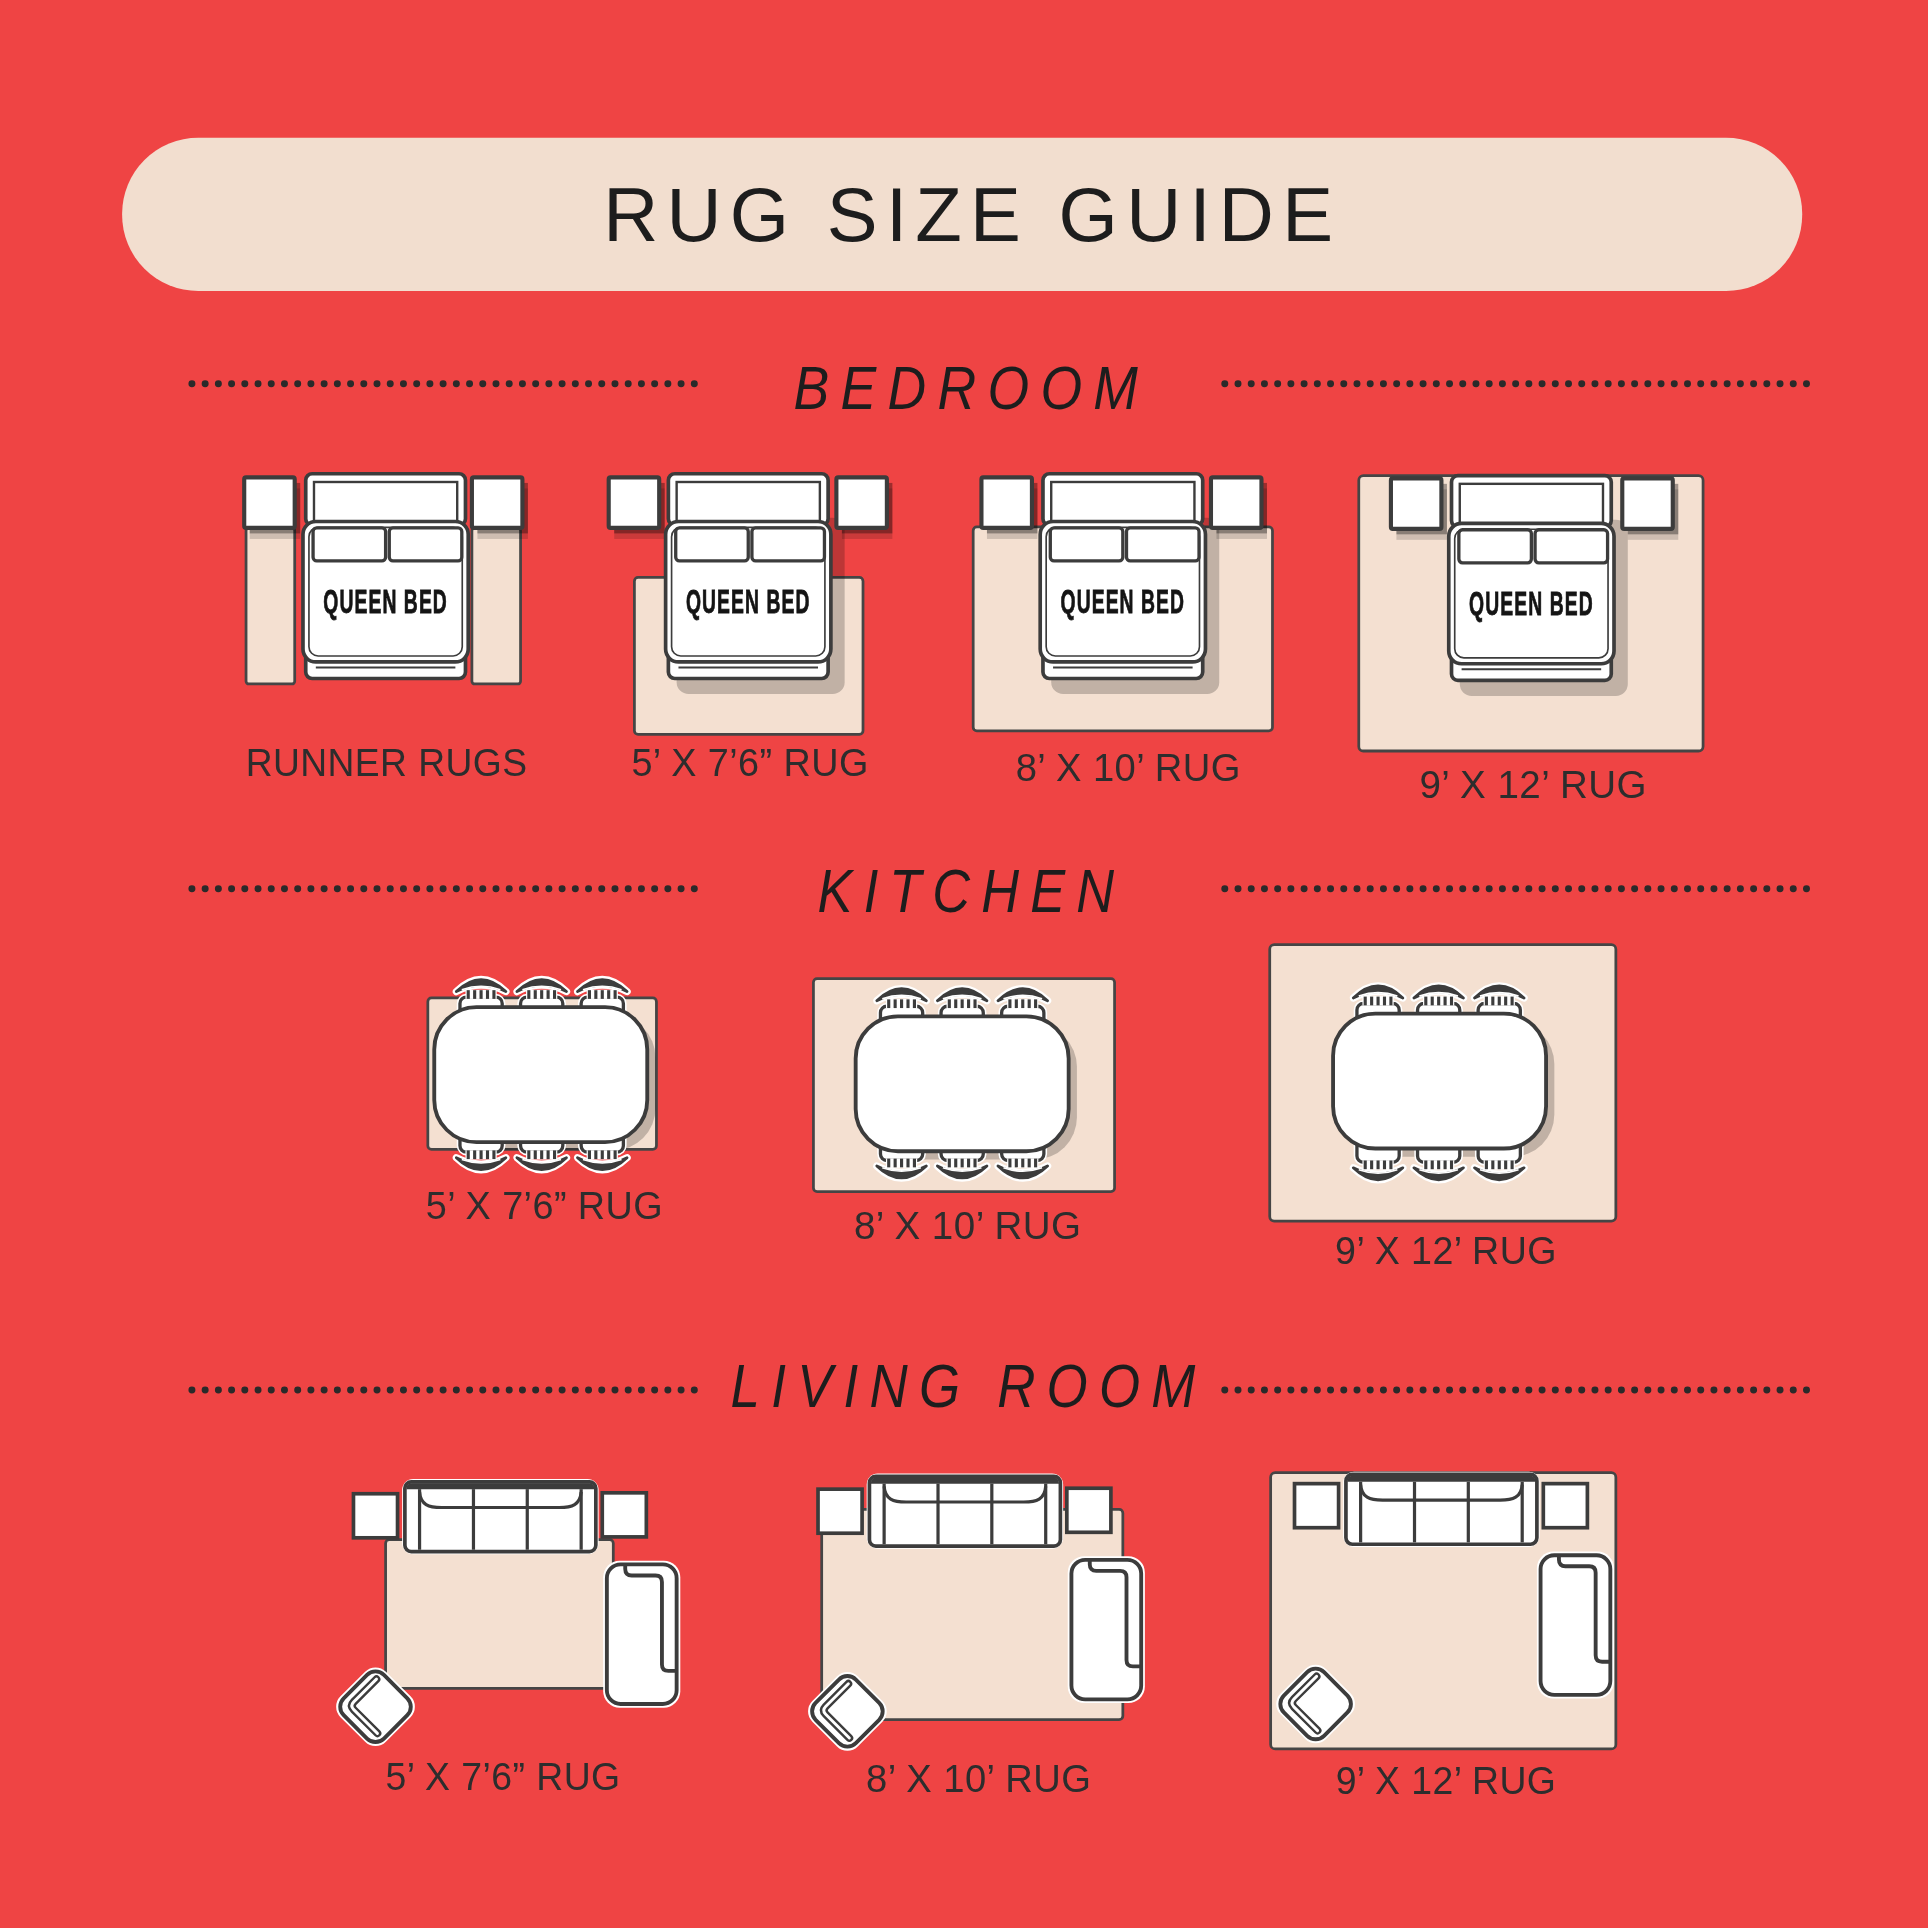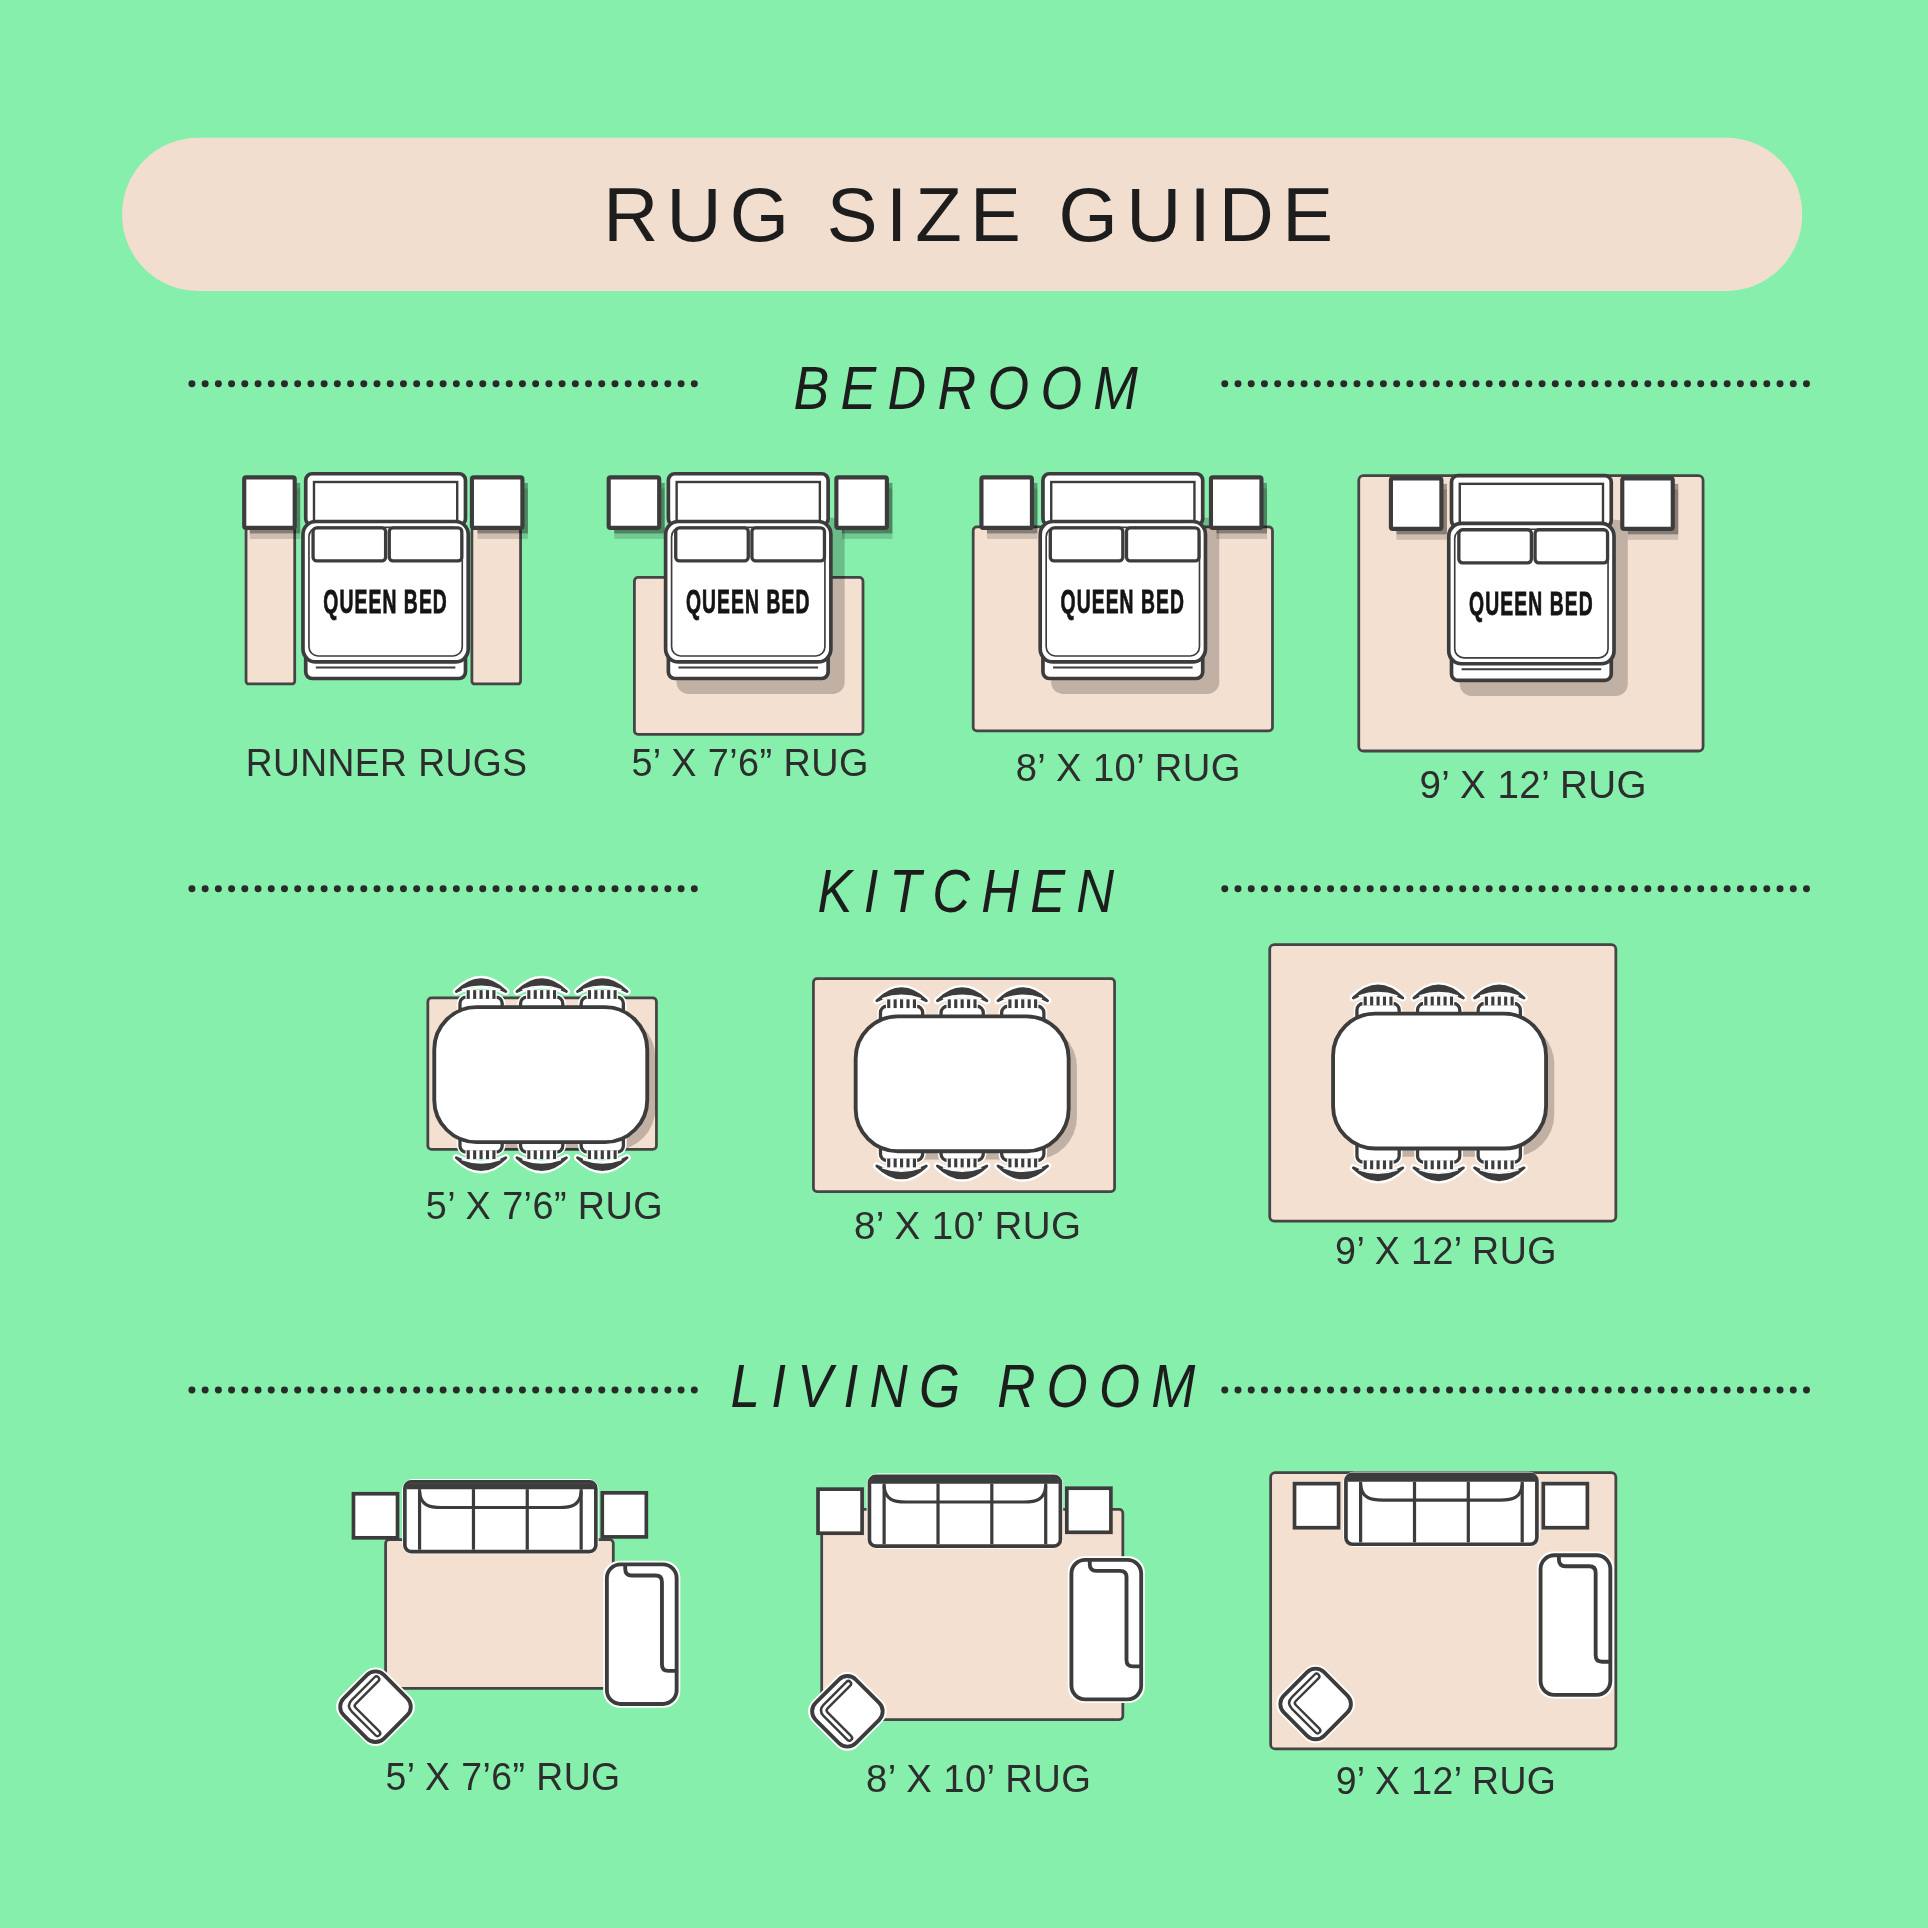--- a/index.html
+++ b/index.html
@@ -1,16 +1,16 @@
 <!DOCTYPE html>
 <html style="font-size:14.7px"><head>
 <meta charset="utf-8">
 <style>
 html,body{margin:0;padding:0;background:#fff;}
-#page{position:relative;width:1928px;height:1928px;background:#86efac;font-family:"Liberation Sans",sans-serif;overflow:hidden;}
+#page{position:relative;width:1928px;height:1928px;background:#ef4444;font-family:"Liberation Sans",sans-serif;overflow:hidden;}
 </style>
 </head>
 <body>
 <div id="page">
 <svg width="1928" height="1928" viewBox="0 0 2100 2100" xmlns="http://www.w3.org/2000/svg">
 <defs>
   <g id="bed">
     <rect x="3" y="2" width="174" height="56" rx="7" fill="#fff" stroke="#3c3c3c" stroke-width="4"></rect>
     <rect x="12" y="11" width="156" height="56" fill="#fff" stroke="#3c3c3c" stroke-width="2.6"></rect>
     <rect x="3" y="192" width="174" height="33" rx="7" fill="#fff" stroke="#3c3c3c" stroke-width="4"></rect>

